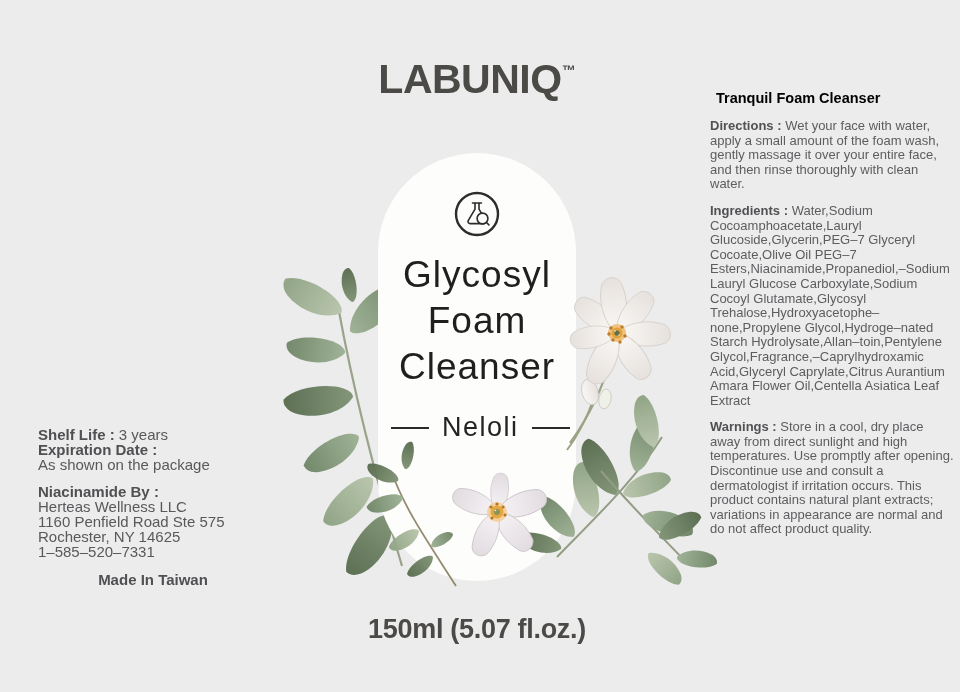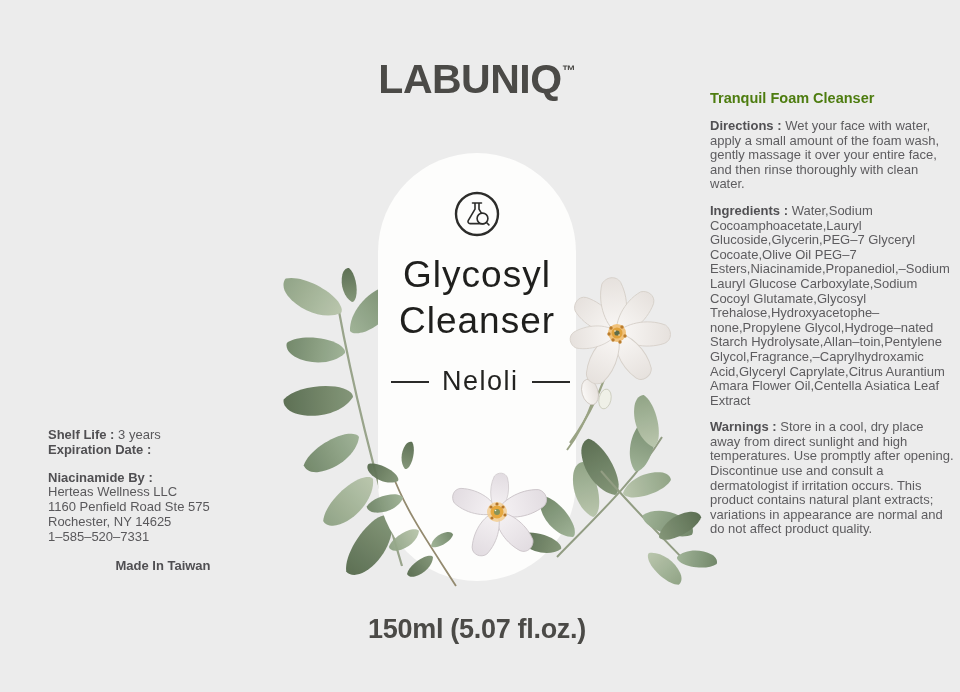--- a/index.html
+++ b/index.html
@@ -10,29 +10,29 @@
   .capsule{position:absolute;left:378px;top:153px;width:198px;height:428px;background:#fdfdfc;border-radius:99px;z-index:2;}
   .front{z-index:3;}
   .brand{position:absolute;left:0;top:56px;width:954px;text-align:center;z-index:4;
          font-size:41px;font-weight:bold;letter-spacing:-0.5px;color:#4b4a47;}
   .brand sup{font-size:14px;font-weight:bold;vertical-align:18px;letter-spacing:0;}
   .center-block{position:absolute;left:378px;top:190px;width:198px;text-align:center;z-index:4;color:#1f1f1d;}
   .logo-badge{width:48px;height:48px;margin:0 auto;}
   .pname{margin-top:14px;font-size:37px;line-height:46px;letter-spacing:1px;color:#1f1f1d;}
   .variant-row{margin-top:22px;font-size:27px;letter-spacing:1.5px;color:#232321;white-space:nowrap;}
   .dash{display:inline-block;width:38px;height:2px;background:#2b2b29;vertical-align:7px;margin:0 13px;}
-  .left-block{position:absolute;left:48px;top:428px;width:230px;z-index:4;
-              font-size:13px;line-height:14.8px;color:#59585b;}
+  .left-block{position:absolute;left:38px;top:428px;width:230px;z-index:4;
+              font-size:15px;line-height:14.8px;color:#59585b;}
   .left-block p{margin:0;}
   .left-block b{color:#504f52;}
   .gap-top{margin-top:13px !important;}
   .gap-top2{margin-top:14px !important;text-align:center;}
   .right-block{position:absolute;left:710px;top:90px;width:245px;z-index:4;
                font-size:13px;line-height:14.6px;color:#5d5c5f;overflow-wrap:anywhere;}
-  .right-block h3{margin:0 0 13px 0;font-size:14.5px;line-height:16px;color:#4d7c0f;}
+  .right-block h3{margin:0 0 13px 6px;font-size:14.5px;line-height:16px;color:#000000;}
   .right-block p{margin:0 0 12px 0;}
   .right-block b{color:#515053;}
   .volume{position:absolute;left:0;top:614px;width:954px;text-align:center;z-index:4;
           font-size:27px;font-weight:bold;letter-spacing:-0.3px;color:#4b4a47;}
 </style>
 </head>
 <body>
 
 <div class="canvas">
 
@@ -178,30 +178,32 @@
     <div class="logo-badge">
       <svg width="48" height="48" viewBox="0 0 48 48">
         <circle cx="24" cy="24" r="21" fill="none" stroke="#2c2c2a" stroke-width="2.4"></circle>
         <path d="M19.5 13 h9 M22 13.2 v6 L15.2 30.6 a2.1 2.1 0 0 0 1.9 3 h13.8 a2.1 2.1 0 0 0 1.9 -3 L26 19.2 v-6" fill="none" stroke="#2c2c2a" stroke-width="1.6" stroke-linejoin="round" stroke-linecap="round"></path>
         <circle cx="29.5" cy="28.5" r="5.4" fill="#fdfdfc" stroke="#2c2c2a" stroke-width="1.6"></circle>
         <path d="M33.5 32.5 l2.4 2.4" stroke="#2c2c2a" stroke-width="1.6" stroke-linecap="round"></path>
       </svg>
     </div>
     <div class="pname">
       <div>Glycosyl</div>
+      <div>Foam</div>
       <div>Cleanser</div>
     </div>
     <div class="variant-row">
       <span class="dash"></span><span>Neloli</span><span class="dash"></span>
     </div>
   </div>
 
   <div class="left-block">
     <p class="line"><b>Shelf Life :</b> <span>3 years</span></p>
     <p class="line"><b>Expiration Date :</b></p>
+    <p class="line"><span>As shown on the package</span></p>
     <p class="line gap-top"><b>Niacinamide By :</b></p>
     <div>
         <div>Herteas Wellness LLC</div>
         <div>1160 Penfield Road Ste 575</div>
         <div>Rochester, NY 14625</div>
         <div>1–585–520–7331</div>
       </div>
     <p class="line gap-top2"><b>Made In Taiwan</b></p>
   </div>
 

